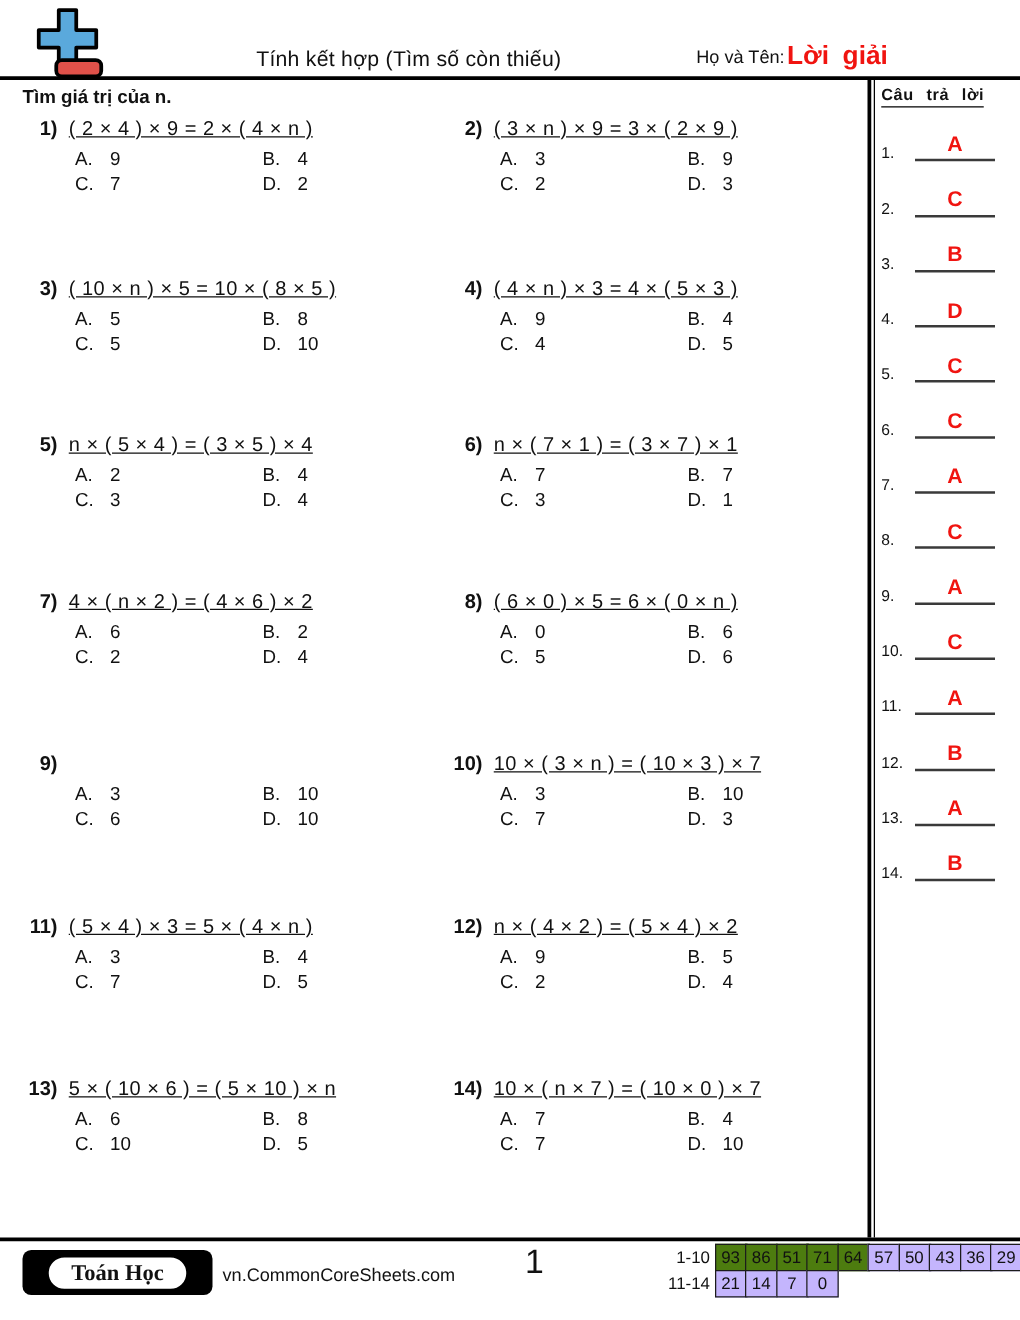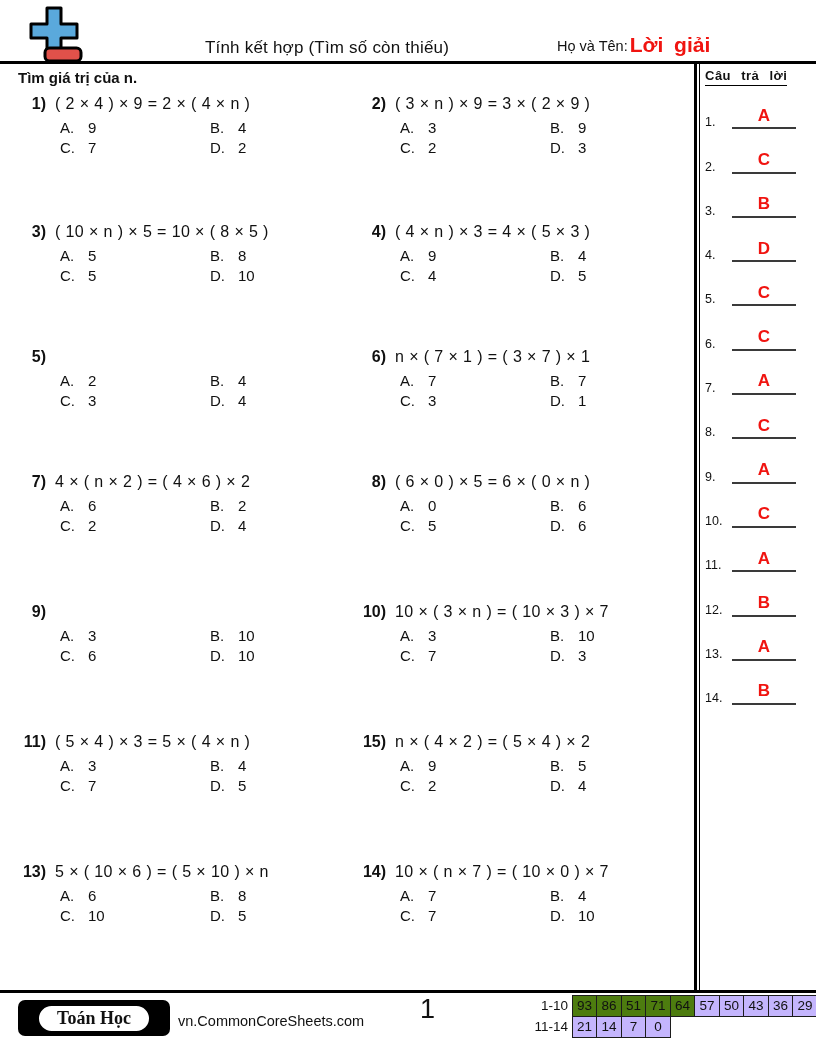--- a/index.html
+++ b/index.html
@@ -18,21 +18,21 @@
   .name-value { font-size:21px; font-weight:bold; color:#f01410; word-spacing:5px; margin-left:2px; }
   .header-line { position:absolute; left:0; top:61px; width:816px; height:3px; background:#000; }
   .instruction { position:absolute; left:18px; top:69px; font-weight:bold; font-size:15px; }
 
   
   .q { position:absolute; }
   .col1 { left:12px; }
   .col2 { left:352px; }
   .q-head { display:flex; font-size:16px; margin-bottom:6px; }
   .q-num { font-weight:bold; min-width:34px; text-align:right; margin-right:9px; }
-  .q-eq { letter-spacing:0.4px; white-space:pre; }
+  .q-eq { letter-spacing:0.4px; white-space:pre;text-decoration:underline; }
   .q-choices {
     margin-left:48px; font-size:15px;
     display:grid; grid-template-columns:150px auto; row-gap:3px;
   }
   .choice { display:flex; }
   .c-letter { min-width:28px; }
 
   
   .sidebar-line {
     position:absolute; left:694px; top:64px; height:926px; width:2px;
@@ -187,20 +187,21 @@
       <span class="choice">
           <span class="c-letter">D.</span>
           <span class="c-val">5</span>
         </span>
     </div>
   </div>
 
   <div class="q col1" style="top:348px">
     <div class="q-head">
         <span class="q-num">5)</span>
+        <span class="q-eq">n × ( 5 × 4 ) = ( 3 × 5 ) × 4</span>
       </div>
     <div class="q-choices">
       <span class="choice">
           <span class="c-letter">A.</span>
           <span class="c-val">2</span>
         </span>
       <span class="choice">
           <span class="c-letter">B.</span>
           <span class="c-val">4</span>
         </span>
@@ -359,21 +360,21 @@
         </span>
       <span class="choice">
           <span class="c-letter">D.</span>
           <span class="c-val">5</span>
         </span>
     </div>
   </div>
 
   <div class="q col2" style="top:733px">
     <div class="q-head">
-        <span class="q-num">15)</span>
+        <span class="q-num">12)</span>
         <span class="q-eq">n × ( 4 × 2 ) = ( 5 × 4 ) × 2</span>
       </div>
     <div class="q-choices">
       <span class="choice">
           <span class="c-letter">A.</span>
           <span class="c-val">9</span>
         </span>
       <span class="choice">
           <span class="c-letter">B.</span>
           <span class="c-val">5</span>

